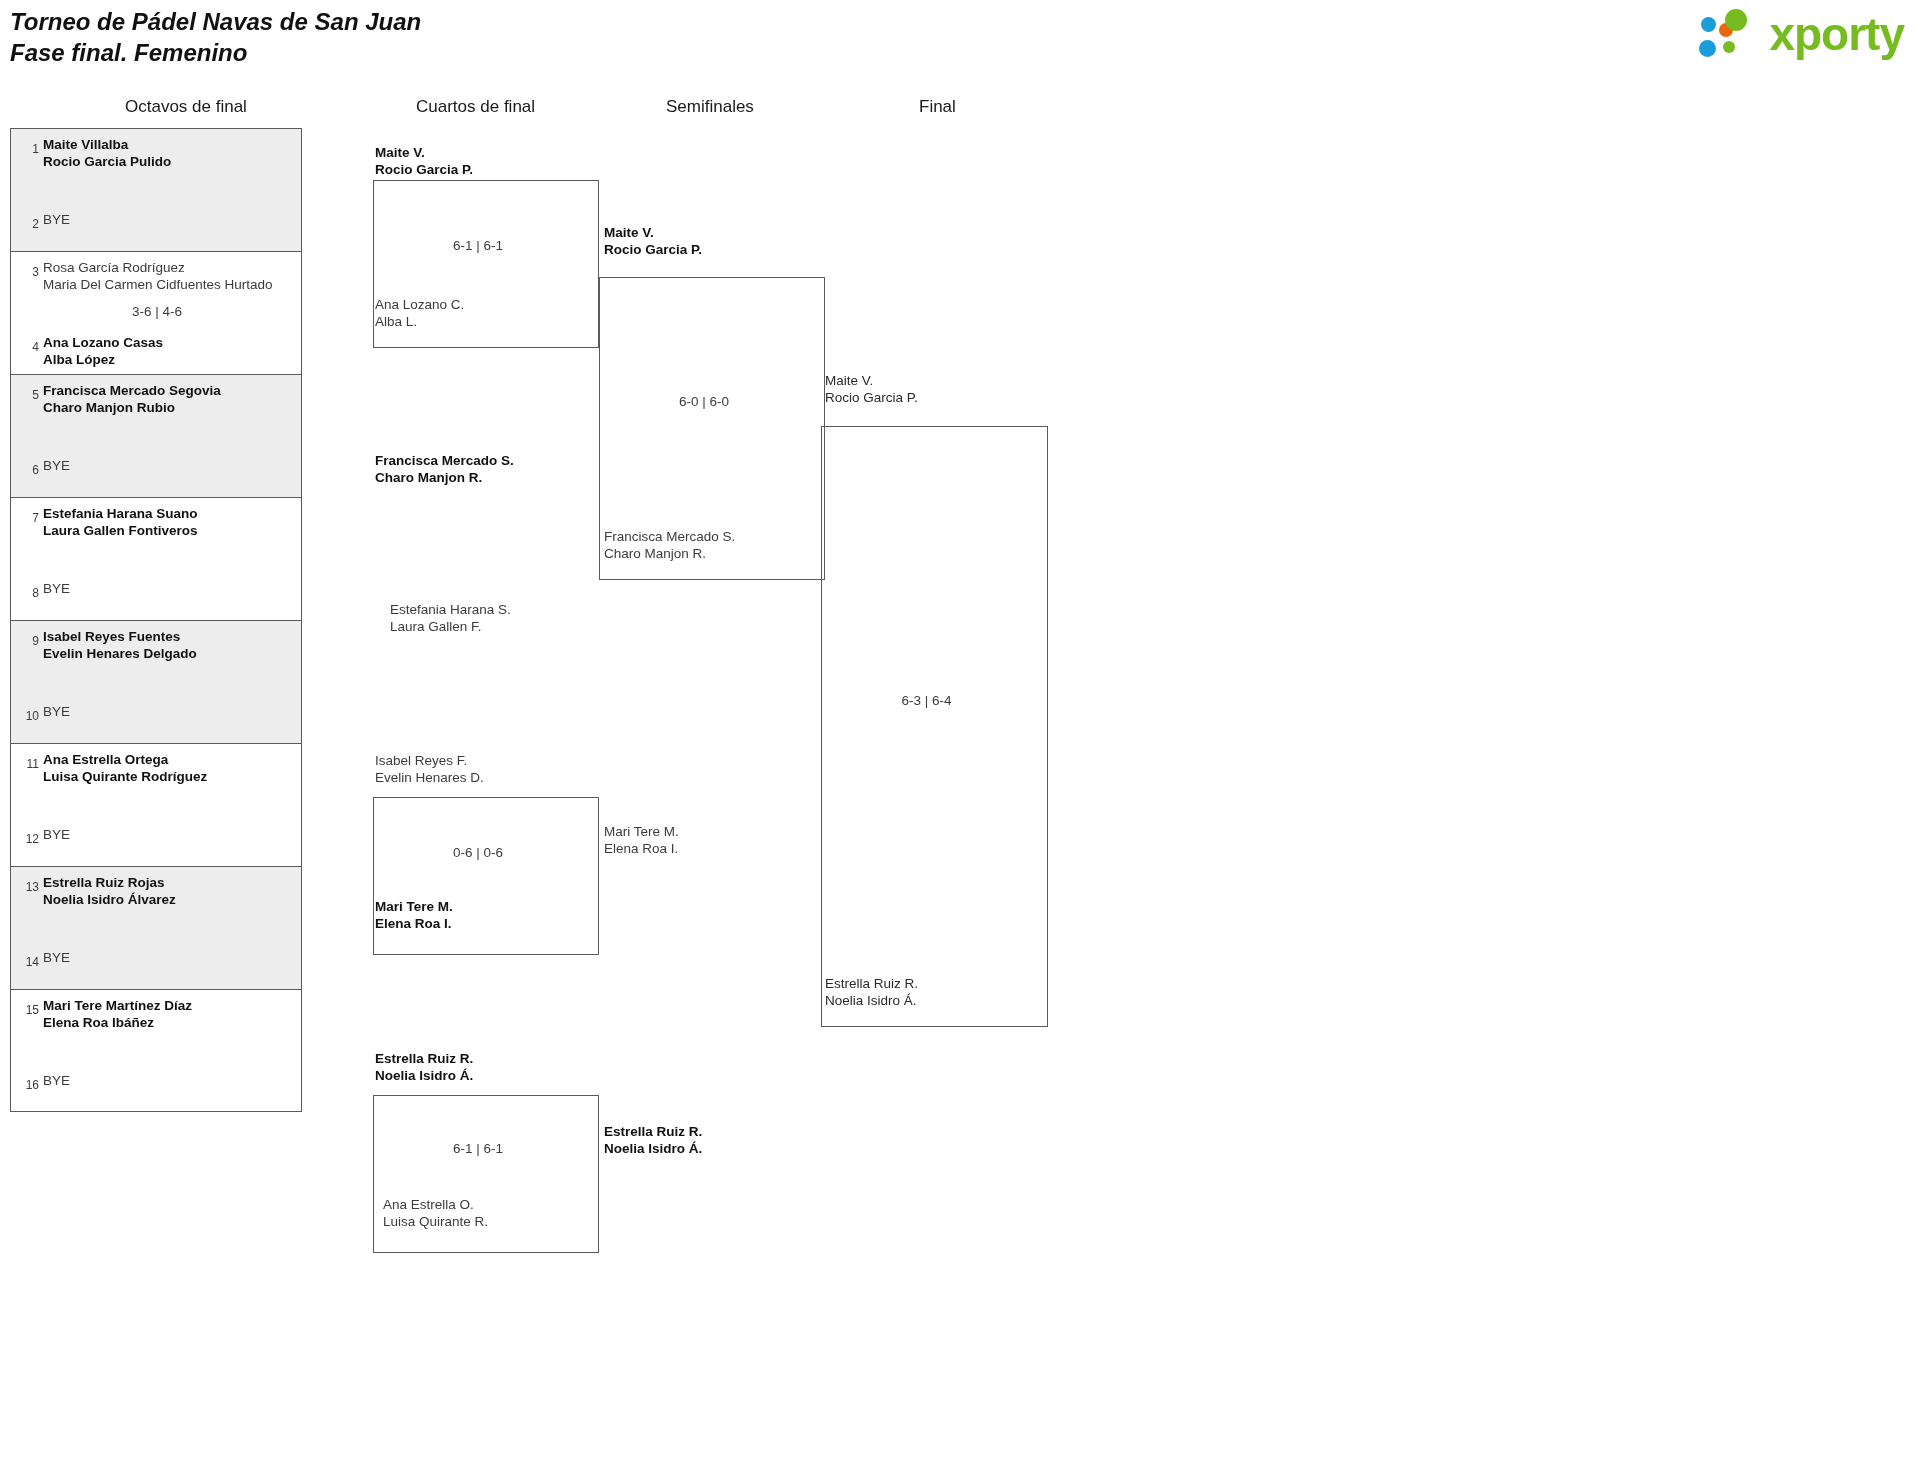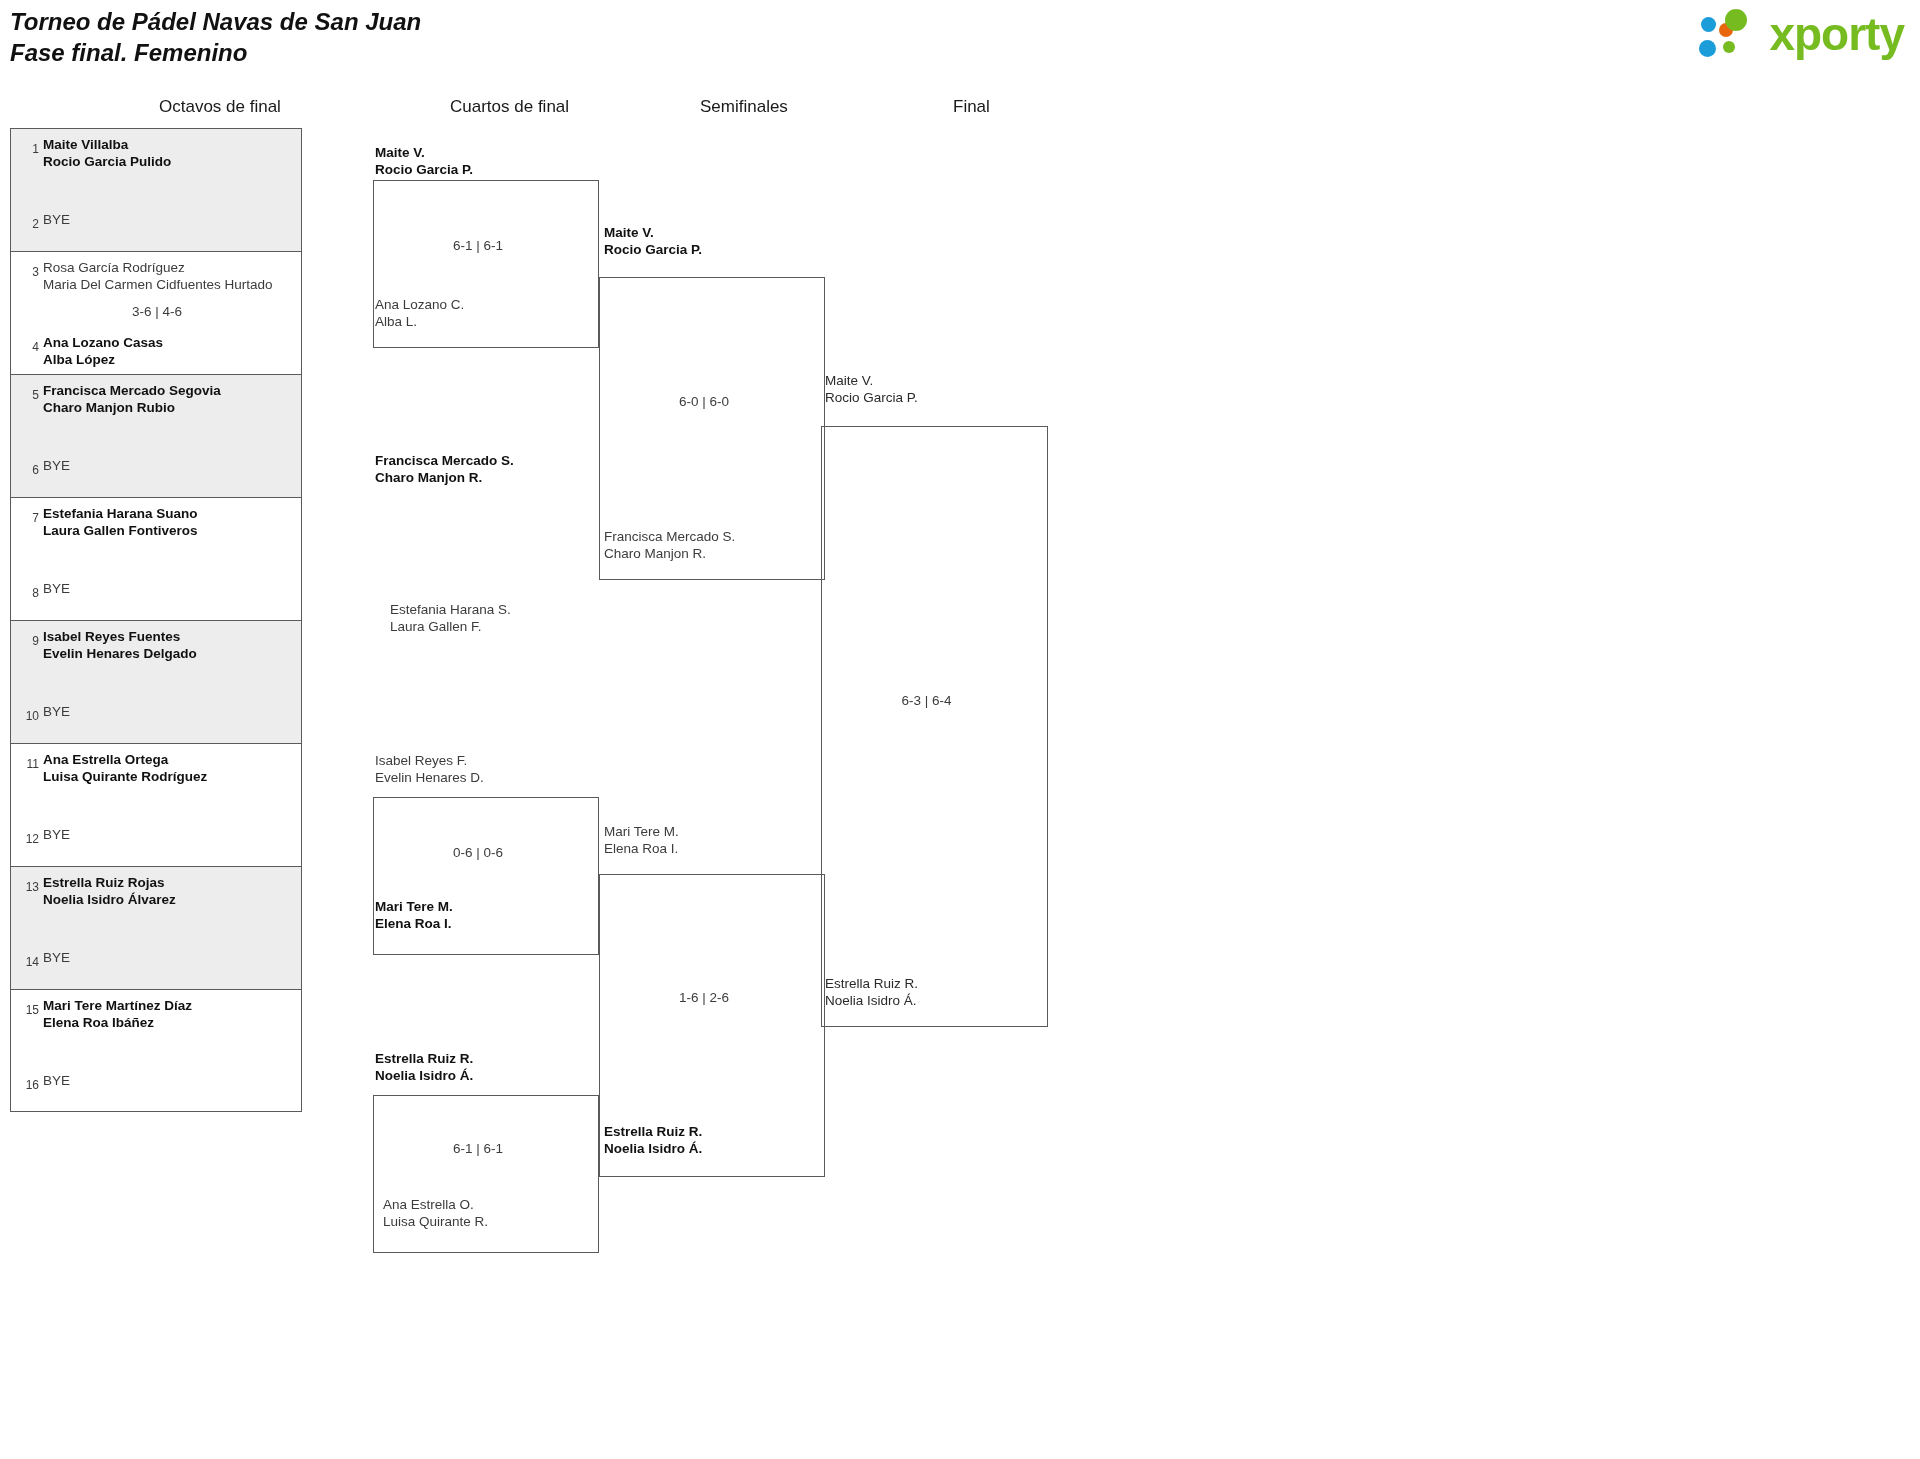--- a/index.html
+++ b/index.html
@@ -21,21 +21,21 @@
 
   
   .logo { position:absolute; right:16px; top:8px; height:52px; display:flex; align-items:center; }
   .logo-dots { position:relative; width:70px; height:50px; }
   .dot { position:absolute; border-radius:50%; }
   .logo-word { font-size:46px; font-weight:bold; color:#76bc21; letter-spacing:-1px; line-height:46px; }
 
   
   .round-head {
     position:absolute; top:97px;
-    font-size:17px; font-weight:normal; color:#1a1a1a; white-space:nowrap;margin-left:34px;
+    font-size:17px; font-weight:normal; color:#1a1a1a; white-space:nowrap;
   }
 
   
   .r1-col { position:absolute; left:10px; top:128px; width:292px; }
   .r1-pair {
     position:relative; width:292px; height:123px;
     border:1px solid #5a5a5a; border-bottom:none;
   }
   .r1-pair.last { border-bottom:1px solid #5a5a5a; }
   .r1-pair.shaded { background:#ededed; }
@@ -306,23 +306,20 @@
   </div>
   <div class="team lose" style="left:604px; top:528px;">
     <span class="ln">Francisca Mercado S.</span>
     <span class="ln">Charo Manjon R.</span>
     </div>
 
   <div class="team lose" style="left:604px; top:823px;">
     <span class="ln">Mari Tere M.</span>
     <span class="ln">Elena Roa I.</span>
     </div>
-  <div class="mbox" style="left:599px; top:874px; width:226px; height:303px;">
-    <div class="score" style="top:115px;">1-6 | 2-6</div>
-  </div>
   <div class="team win" style="left:604px; top:1123px;">
     <span class="ln">Estrella Ruiz R.</span>
     <span class="ln">Noelia Isidro Á.</span>
     </div>
 
   <div class="team neutral" style="left:825px; top:372px;">
     <span class="ln">Maite V.</span>
     <span class="ln">Rocio Garcia P.</span>
     </div>
   <div class="mbox" style="left:821px; top:426px; width:227px; height:601px;">

